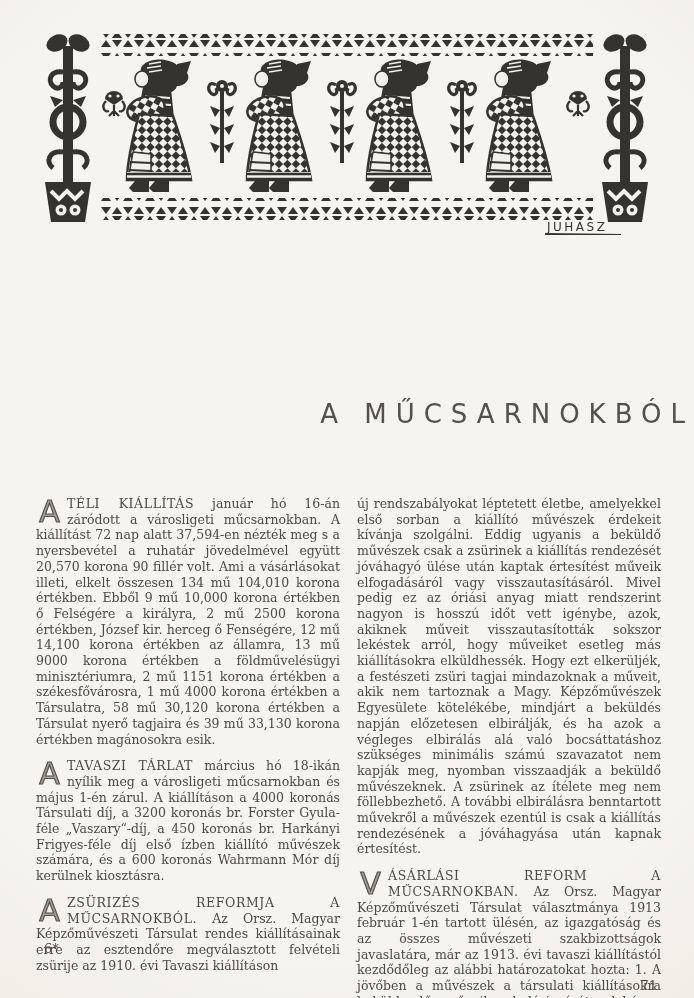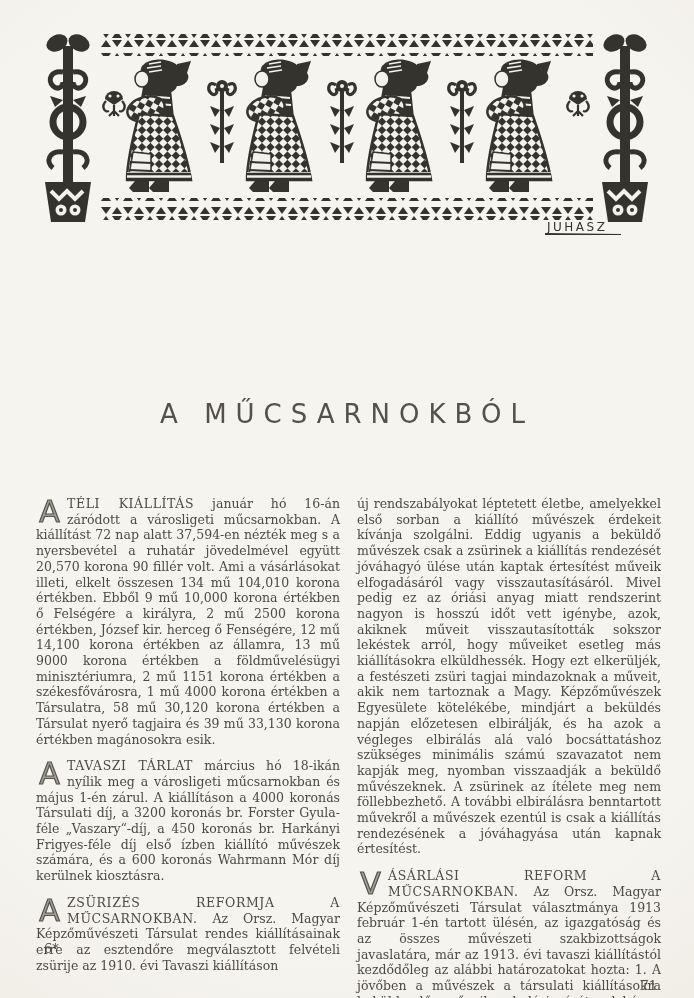--- a/index.html
+++ b/index.html
@@ -5,21 +5,21 @@
   html,body { margin:0; padding:0; }
   body { width:694px; height:998px; font-family:"DejaVu Serif", serif; }
   .page {
     position:relative; width:694px; height:998px; overflow:hidden;
     background: radial-gradient(120% 90% at 48% 45%, #f6f4ef 55%, #eeebe3 85%, #e7e4db 100%);
     text-decoration: underline;
   }
   .ornament { position:absolute; left:35px; top:28px; width:625px; height:207px; }
   .title {
     position:absolute; left:0; top:399px; width:100%; margin:0;
-    text-align:center; font-family:"DejaVu Sans", sans-serif; font-weight:400;
+    text-align:right; font-family:"DejaVu Sans", sans-serif; font-weight:400;
     font-size:26px; letter-spacing:9px; color:#53514a;
   }
   .text-block {
     position:absolute; left:36px; top:496px; width:625px;
     display:flex; gap:17px;
   }
   .col {
     width:304px; font-size:12.5px; line-height:15.7px; text-align:justify;
     color:#4d4a43; hyphens:auto;
   }
@@ -131,21 +131,21 @@
     <text x="512" y="203" font-family="DejaVu Sans, sans-serif" font-size="12" letter-spacing="2.5" fill="#35332d">JUHASZ</text>
     <path d="M510,206 L586,207" stroke="#35332d" stroke-width="2"></path>
   </svg>
 
   <h1 class="title">A MŰCSARNOKBÓL</h1>
 
   <div class="text-block">
     <div class="col">
       <p><span class="dropcap">A</span><span class="lead">TÉLI KIÁLLÍTÁS</span> <span>január hó 16-án záródott a városligeti műcsarnokban. A kiállítást 72 nap alatt 37,594-en nézték meg s a nyersbevétel a ruhatár jövedelmével együtt 20,570 korona 90 fillér volt. Ami a vásárlásokat illeti, elkelt összesen 134 mű 104,010 korona értékben. Ebből 9 mű 10,000 korona értékben ő Felségére a királyra, 2 mű 2500 korona értékben, József kir. herceg ő Fenségére, 12 mű 14,100 korona értékben az államra, 13 mű 9000 korona értékben a földművelésügyi minisztériumra, 2 mű 1151 korona értékben a székesfővárosra, 1 mű 4000 korona értékben a Társulatra, 58 mű 30,120 korona értékben a Társulat nyerő tagjaira és 39 mű 33,130 korona értékben magánosokra esik.</span></p>
       <p><span class="dropcap">A</span><span class="lead">TAVASZI TÁRLAT</span> <span>március hó 18-ikán nyílik meg a városligeti műcsarnokban és május 1-én zárul. A kiállításon a 4000 koronás Társulati díj, a 3200 koronás br. Forster Gyula-féle „Vaszary“-díj, a 450 koronás br. Harkányi Frigyes-féle díj első ízben kiállító művészek számára, és a 600 koronás Wahrmann Mór díj kerülnek kiosztásra.</span></p>
-      <p><span class="dropcap">A</span><span class="lead">ZSÜRIZÉS REFORMJA A MŰCSARNOKBAN.</span> <span>Az Orsz. Magyar Képzőművészeti Társulat rendes kiállításainak erre az esztendőre megválasztott felvételi zsürije az 1910. évi Tavaszi kiállításon</span></p>
+      <p><span class="dropcap">A</span><span class="lead">ZSÜRIZÉS REFORMJA A MŰCSARNOKBÓL.</span> <span>Az Orsz. Magyar Képzőművészeti Társulat rendes kiállításainak erre az esztendőre megválasztott felvételi zsürije az 1910. évi Tavaszi kiállításon</span></p>
     </div>
     <div class="col">
       <p><span>új rendszabályokat léptetett életbe, amelyekkel első sorban a kiállító művészek érdekeit kívánja szolgálni. Eddig ugyanis a beküldő művészek csak a zsürinek a kiállítás rendezését jóváhagyó ülése után kaptak értesítést műveik elfogadásáról vagy visszautasításáról. Mivel pedig ez az óriási anyag miatt rendszerint nagyon is hosszú időt vett igénybe, azok, akiknek műveit visszautasították sokszor lekéstek arról, hogy műveiket esetleg más kiállításokra elküldhessék. Hogy ezt elkerüljék, a festészeti zsüri tagjai mindazoknak a műveit, akik nem tartoznak a Magy. Képzőművészek Egyesülete kötelékébe, mindjárt a beküldés napján előzetesen elbirálják, és ha azok a végleges elbirálás alá való bocsáttatáshoz szükséges minimális számú szavazatot nem kapják meg, nyomban visszaadják a beküldő művészeknek. A zsürinek az ítélete meg nem föllebbezhető. A további elbirálásra benntartott művekről a művészek ezentúl is csak a kiállítás rendezésének a jóváhagyása után kapnak értesítést.</span></p>
       <p><span class="dropcap">V</span><span class="lead">ÁSÁRLÁSI REFORM A MŰCSARNOKBAN.</span> <span>Az Orsz. Magyar Képzőművészeti Társulat választmánya 1913 február 1-én tartott ülésén, az igazgatóság és az összes művészeti szakbizottságok javaslatára, már az 1913. évi tavaszi kiállítástól kezdődőleg az alábbi határozatokat hozta: 1. A jövőben a művészek a társulati kiállításokra beküldendő műveik eladási árát olyképen tartoznak</span></p>
     </div>
   </div>
 
   <div class="footer-left">6*</div>
   <div class="footer-right">71</div>
 </div>

